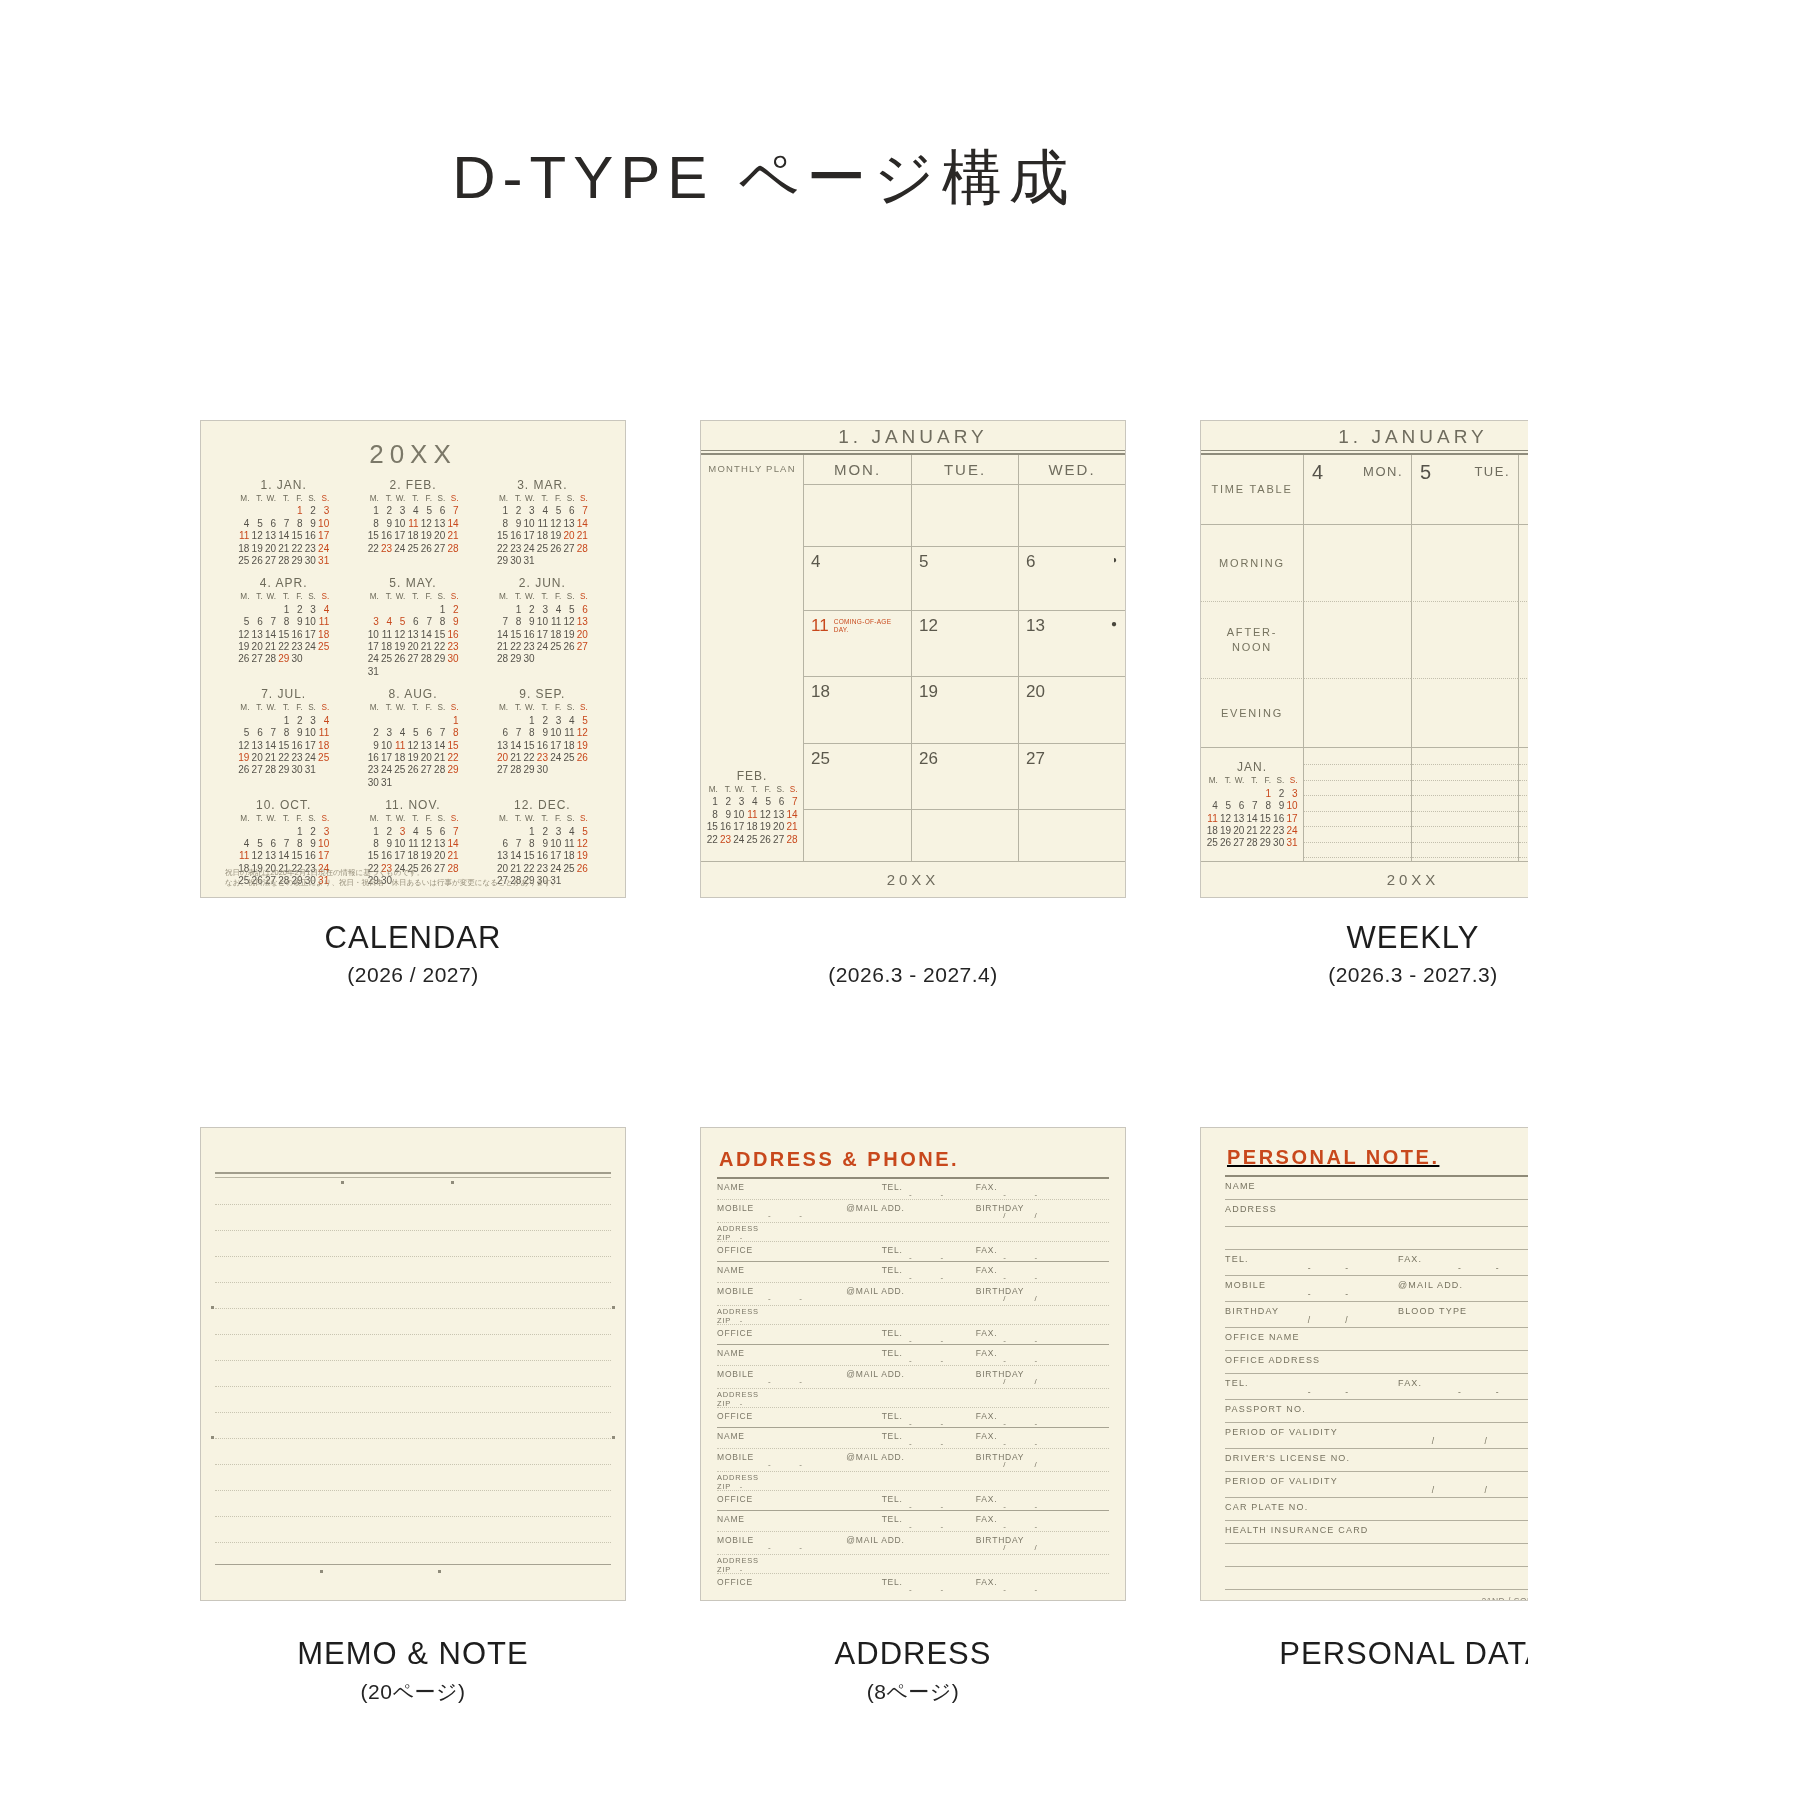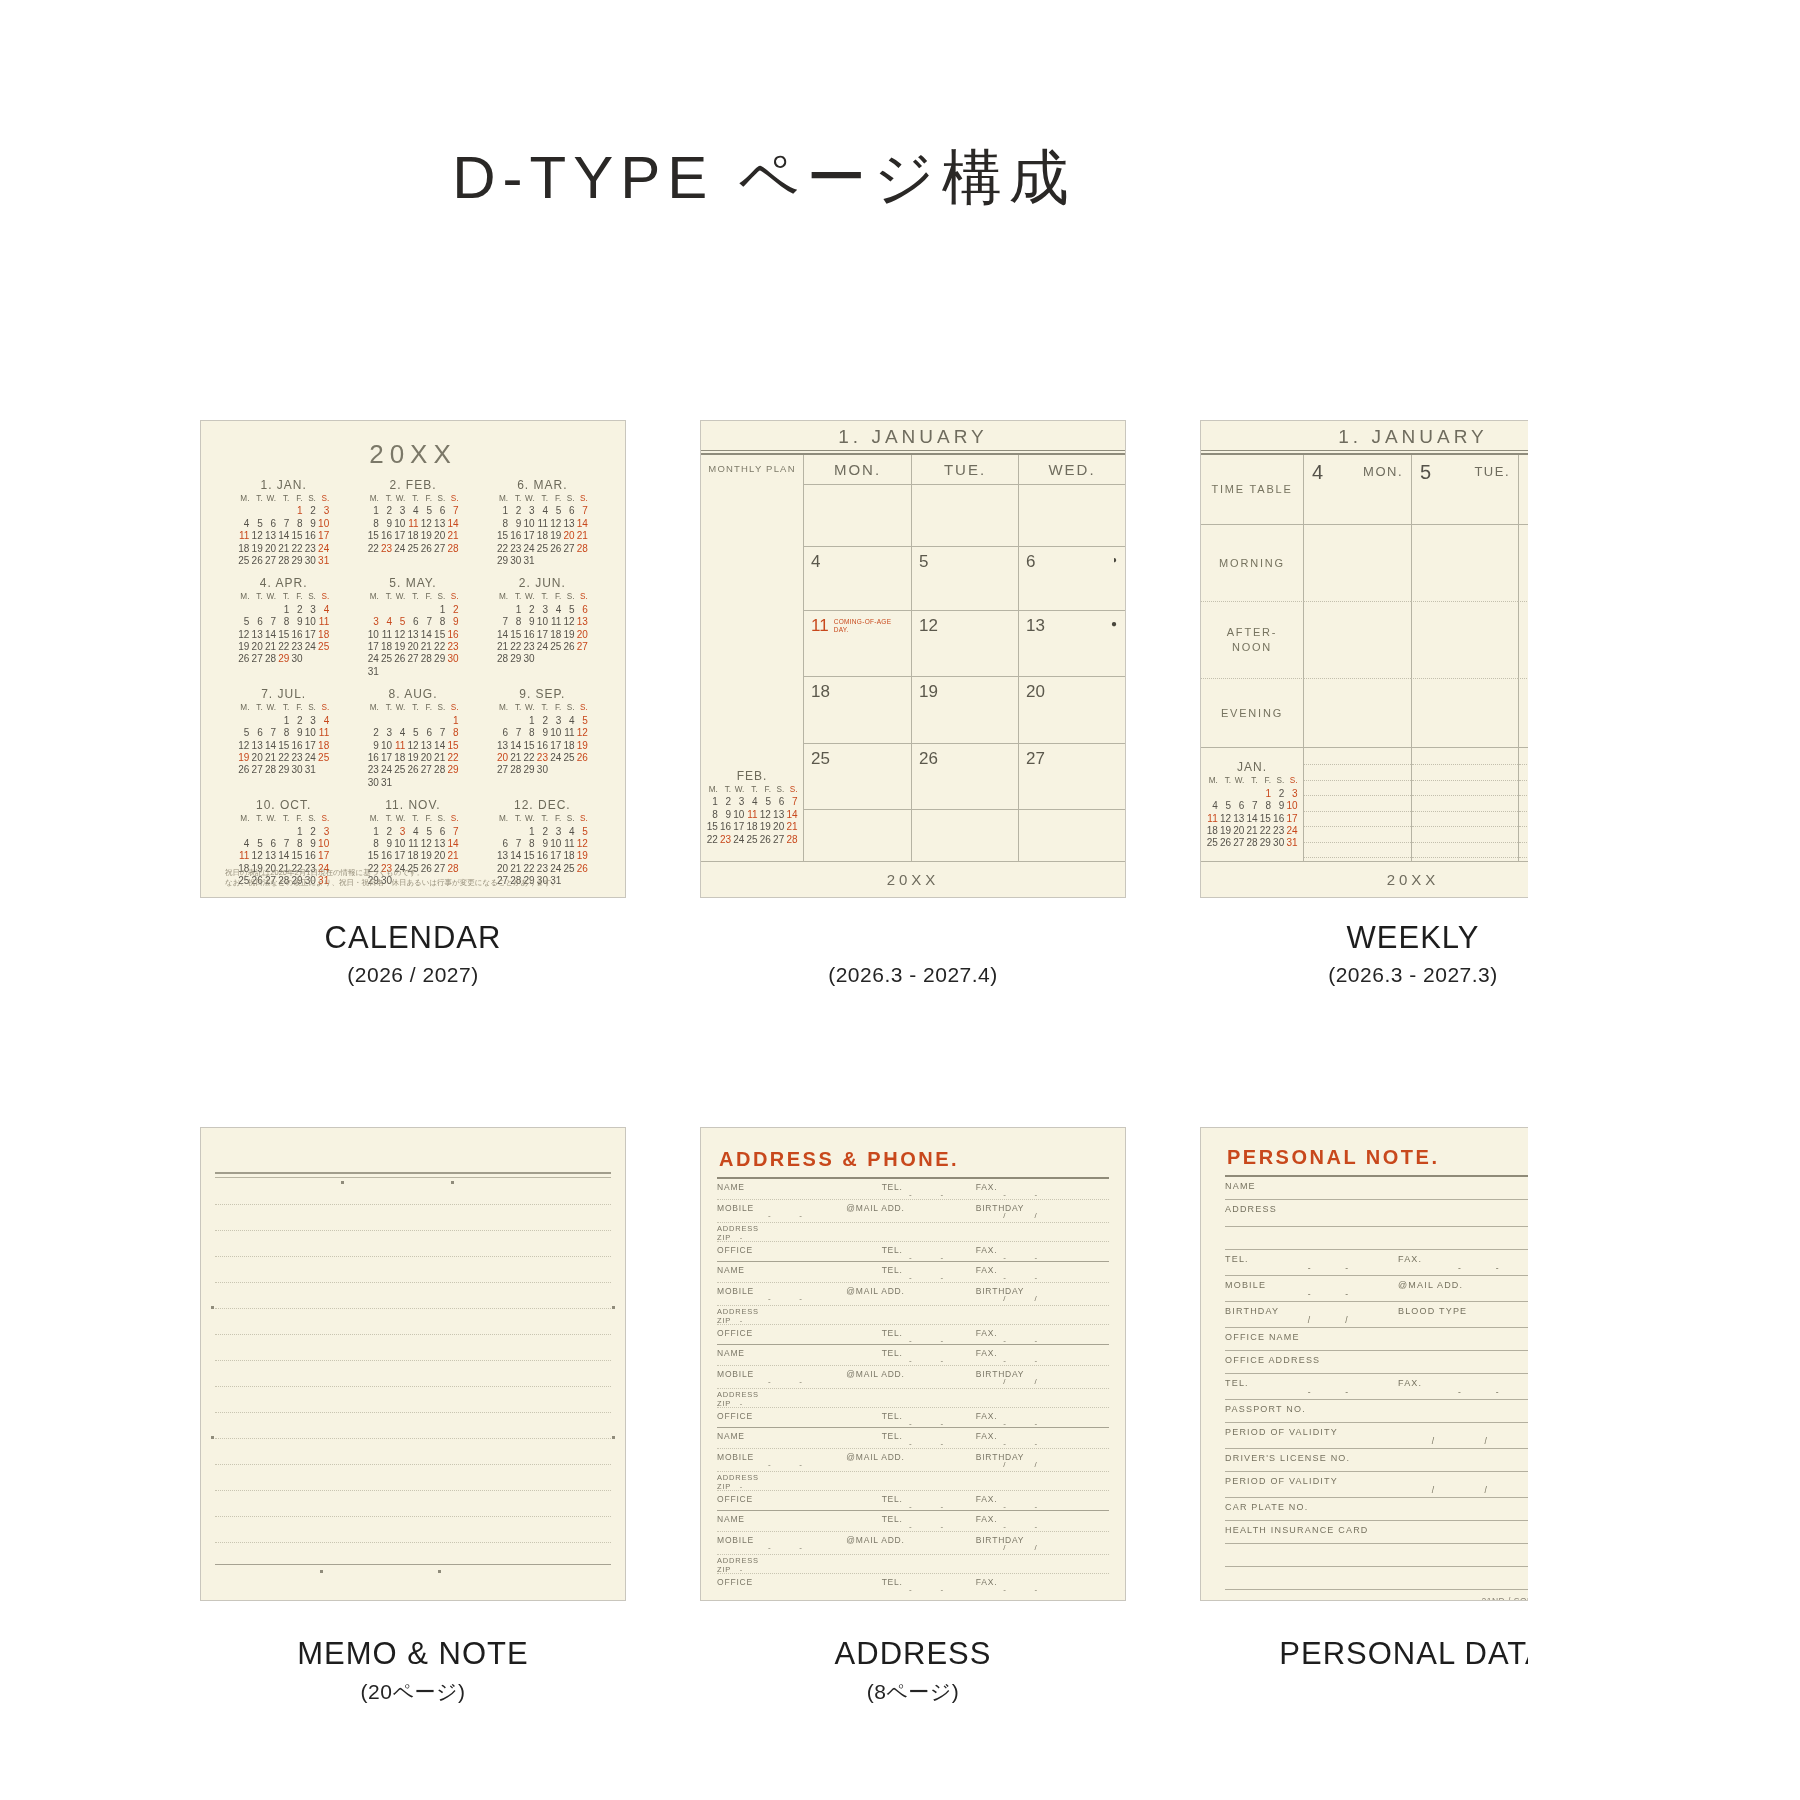--- a/index.html
+++ b/index.html
@@ -71,21 +71,21 @@
   .rtitle{font-size:20px;font-weight:bold;letter-spacing:2.5px;color:var(--red);
     padding:0 2px 6px;border-bottom:2px solid #8f8a78;}
   .ablock .ar{position:relative;border-top:1px dotted #c9c5b2;}
   .ablock .ar.r1{border-top:1px solid #a7a392;height:20px;}
   .ablock:first-child .ar.r1{border-top:none;}
   .ar.r2{height:22px;} .ar.r3{height:18px;} .ar.r4{height:19px;}
   .al{position:absolute;top:3px;font-size:8.5px;letter-spacing:0.8px;color:#7b7767;}
   .am{position:absolute;top:11px;font-size:8px;color:#7b7767;}
   .al2{display:block;padding-top:2px;font-size:7.5px;line-height:8.5px;letter-spacing:0.8px;color:#7b7767;}
   
-  .pers-pad{padding:18px 24px 6px;}
+  .pers-pad{padding:18px 24px 6px;text-decoration:underline;}
   .prow{position:relative;border-bottom:1px solid #b3af9e;}
   .pl{position:absolute;top:4px;left:0;font-size:9px;letter-spacing:1.2px;color:#76725f;}
   .pr{position:absolute;top:4px;left:46%;font-size:9px;letter-spacing:1.2px;color:#76725f;}
   .pmk{position:absolute;bottom:2px;font-size:8.5px;color:#76725f;}
   .pfoot{text-align:right;font-size:8.5px;letter-spacing:0.5px;color:#8a8577;margin-top:6px;}
 </style>
 </head>
 <body>
 
 <div class="stage" style="--bg: #f7f3e2; --red: #c8481c; --line: #b6b3a3; --num: #55524a;">
@@ -181,21 +181,21 @@
               <span>24</span>
               <span>25</span>
               <span>26</span>
               <span>27</span>
               <span class="rd">28</span>
             </div>
           </div>
         </div>
         <div class="ymonth">
           <div class="mc">
-    <div class="mc-t">6. MAR.</div>
+    <div class="mc-t">3. MAR.</div>
             <div class="mc-g">
               <span class="hd">M.</span>
               <span class="hd">T.</span>
               <span class="hd">W.</span>
               <span class="hd">T.</span>
               <span class="hd">F.</span>
               <span class="hd">S.</span>
               <span class="hd rd">S.</span>
               <span>1</span>
               <span>2</span>

